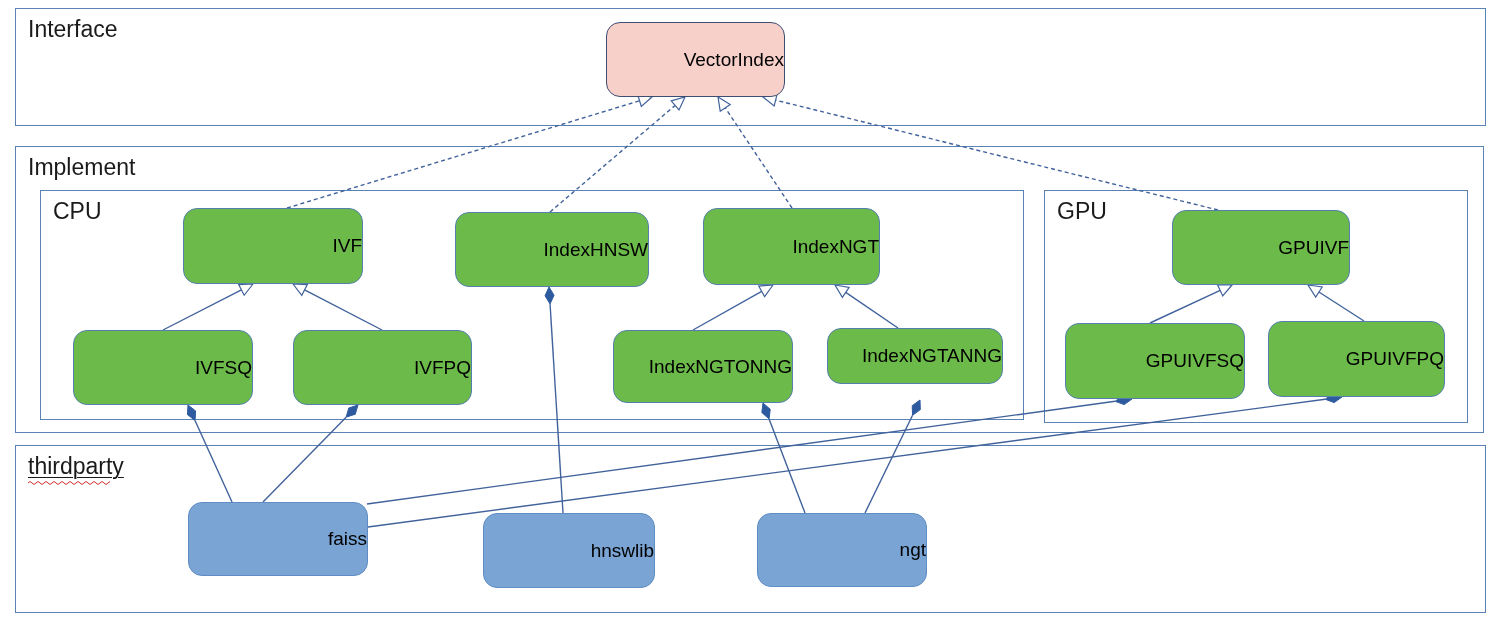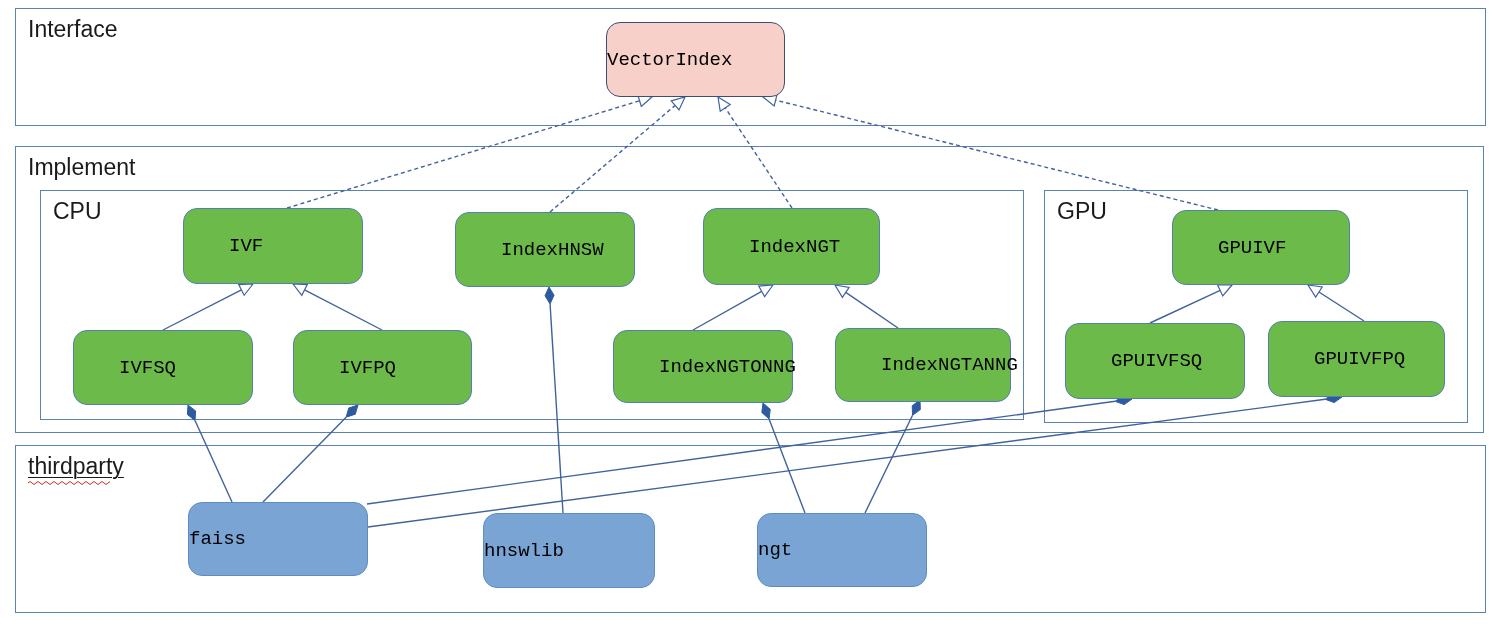--- a/index.html
+++ b/index.html
@@ -28,22 +28,22 @@
   .section-label.underlined{text-decoration:underline;text-underline-offset:3px;text-decoration-thickness:1px;}
   .squiggle{display:block;margin-top:0px;}
   #edge-layer{
     position:absolute;left:0;top:0;z-index:2;
     pointer-events:none;
   }
   .node{
     position:absolute;
     border-radius:14px;
     box-sizing:border-box;
-    display:flex;align-items:center;justify-content:flex-start;
-    font-family:Liberation Mono, monospace;
+    display:flex;align-items:center;justify-content:flex-end;
+    font-family:Liberation Sans, sans-serif;
     font-size:19px;
     color:var(--node-label-color);
     z-index:3;
   }
   .node.green{background:var(--node-green-fill);border:1.6px solid var(--node-green-border);padding-left:45px;}
   .node.blue{background:var(--node-blue-fill);border:1.6px solid var(--node-blue-border);}
   .node.pink{background:var(--node-pink-fill);border:1.6px solid var(--node-pink-border);}
 </style>
 </head>
 <body>
@@ -135,39 +135,39 @@
       <div class="label-wrap"><span class="section-label underlined">thirdparty</span><svg class="squiggle" width="82" height="6">
           <path d="M0 3 Q 2 0 4 3 Q 6 6 8 3 Q 10 0 12 3 Q 14 6 16 3 Q 18 0 20 3 Q 22 6 24 3 Q 26 0 28 3 Q 30 6 32 3 Q 34 0 36 3 Q 38 6 40 3 Q 42 0 44 3 Q 46 6 48 3 Q 50 0 52 3 Q 54 6 56 3 Q 58 0 60 3 Q 62 6 64 3 Q 66 0 68 3 Q 70 6 72 3 Q 74 0 76 3 Q 78 6 80 3 Q 82 0 84 3" fill="none" stroke="#cc2f26" stroke-width="1"></path>
         </svg></div>
     </div>
     <div class="node pink" style="left: 606px; top: 22px; width: 179px; height: 75px;">
       <span>VectorIndex</span>
     </div>
     <div class="node green" style="left: 183px; top: 208px; width: 180px; height: 76px;">
       <span>IVF</span>
     </div>
-    <div class="node green" style="left: 455px; top: 212px; width: 180px; height: 75px;">
+    <div class="node green" style="left: 455px; top: 212px; width: 194px; height: 75px;">
       <span>IndexHNSW</span>
     </div>
     <div class="node green" style="left: 703px; top: 208px; width: 177px; height: 77px;">
       <span>IndexNGT</span>
     </div>
     <div class="node green" style="left: 1172px; top: 210px; width: 178px; height: 75px;">
       <span>GPUIVF</span>
     </div>
     <div class="node green" style="left: 73px; top: 330px; width: 180px; height: 75px;">
       <span>IVFSQ</span>
     </div>
     <div class="node green" style="left: 293px; top: 330px; width: 179px; height: 75px;">
       <span>IVFPQ</span>
     </div>
     <div class="node green" style="left: 613px; top: 330px; width: 180px; height: 73px;">
       <span>IndexNGTONNG</span>
     </div>
-    <div class="node green" style="left: 827px; top: 328px; width: 176px; height: 74px; margin-left: 8px;">
+    <div class="node green" style="left: 827px; top: 328px; width: 176px; height: 56px;">
       <span>IndexNGTANNG</span>
     </div>
     <div class="node green" style="left: 1065px; top: 323px; width: 180px; height: 76px;">
       <span>GPUIVFSQ</span>
     </div>
     <div class="node green" style="left: 1268px; top: 321px; width: 177px; height: 76px;">
       <span>GPUIVFPQ</span>
     </div>
     <div class="node blue" style="left: 188px; top: 502px; width: 180px; height: 74px;">
       <span>faiss</span>

